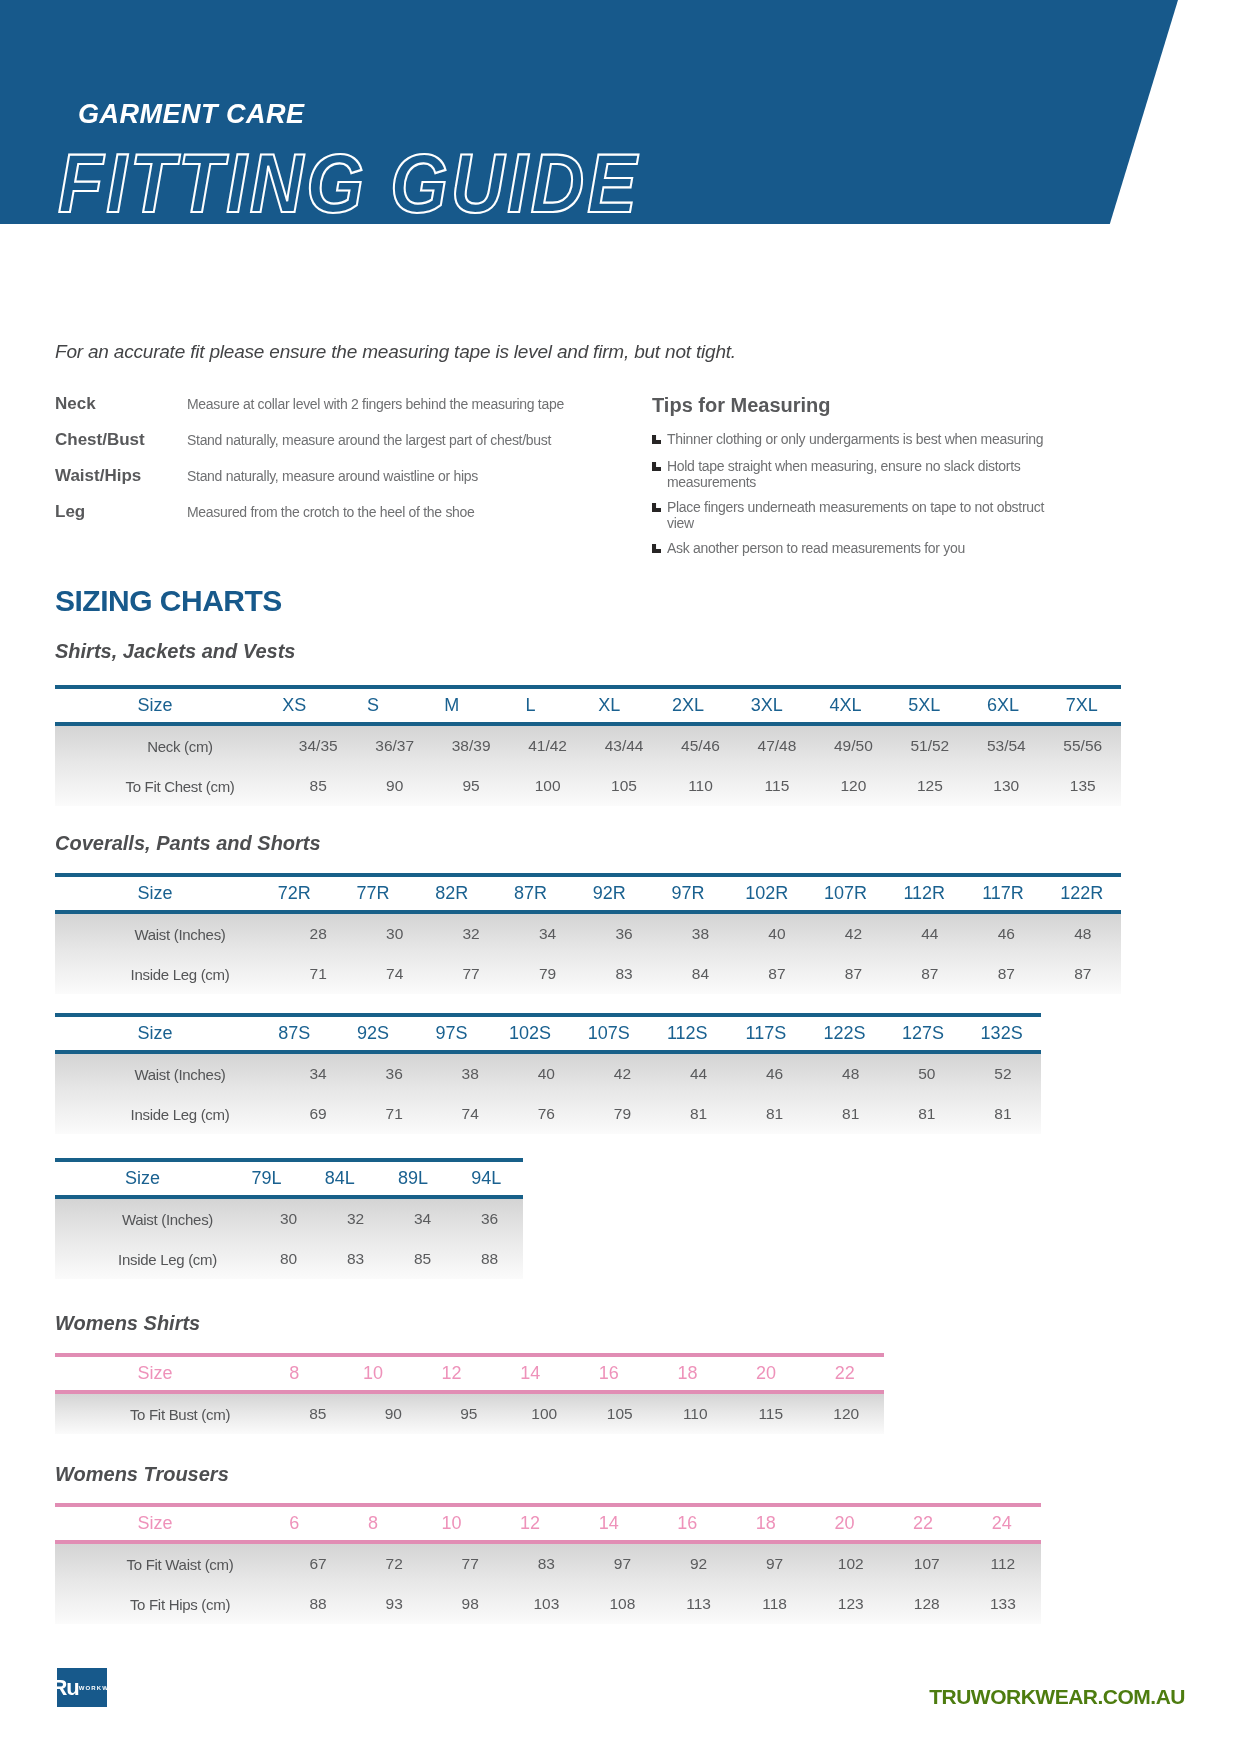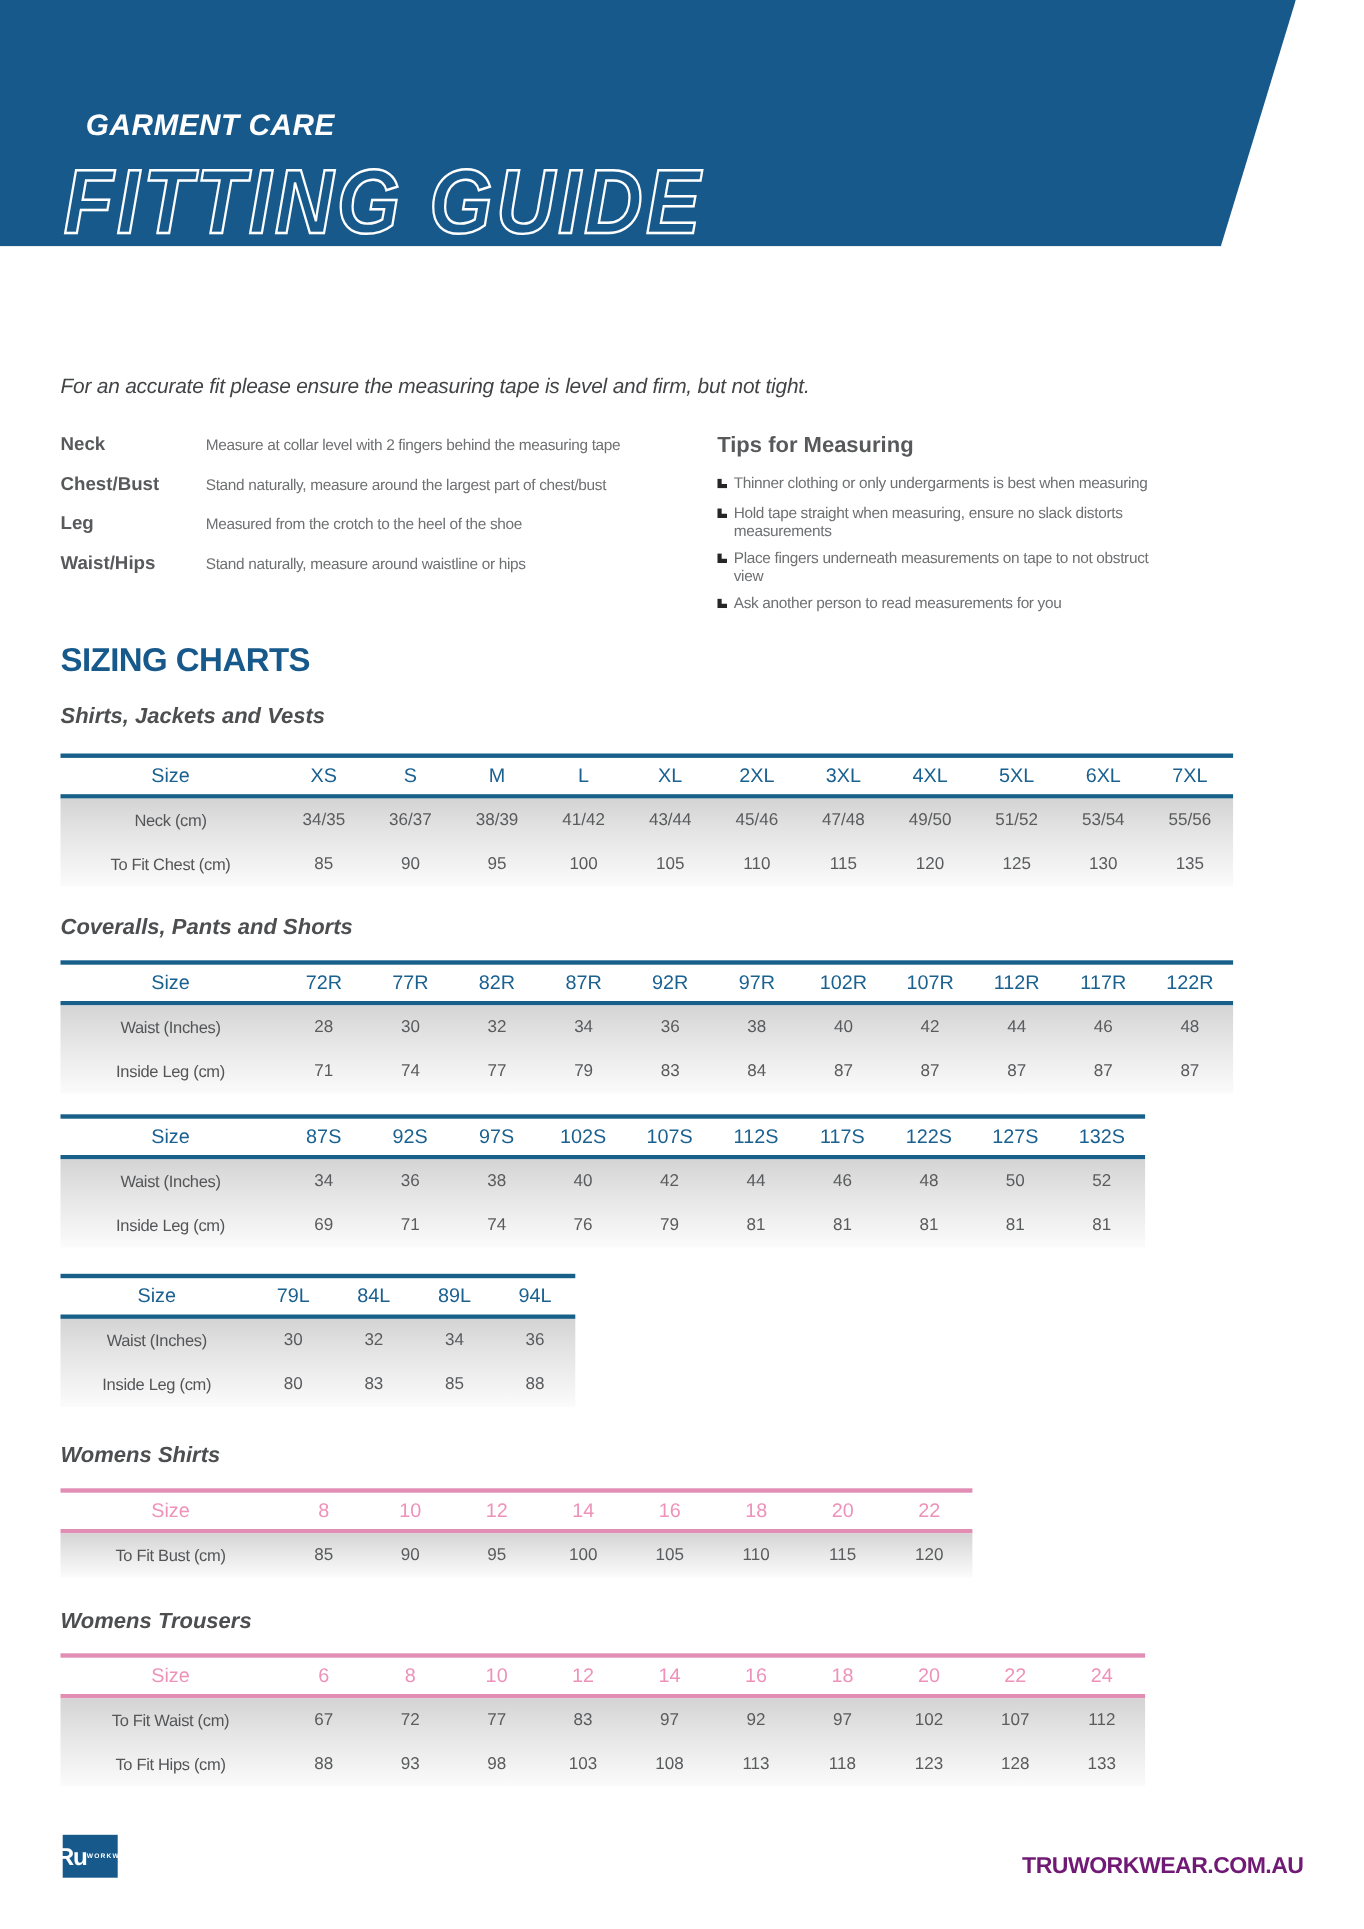--- a/index.html
+++ b/index.html
@@ -54,40 +54,40 @@
   }
   .theading {
     position:absolute; left:55px;
     font-size:20px; font-weight:bold; font-style:italic; color:#4d4e50;
   }
 
   .stable { position:absolute; left:55px; }
   .trow { display:flex; align-items:center; }
   .trow.thead { height:41px; border-top:4px solid #186089; border-bottom:4px solid #186089; background:#ffffff; }
   .trow.thead.pink { border-top-color:#e18db4; border-bottom-color:#e18db4; }
-  .tbody { background:linear-gradient(180deg,#d4d4d4 0%,#e7e7e7 45%,#fbfbfb 100%); }
+  .tbody { background:linear-gradient(180deg,#d4d4d4 0%,#e7e7e7 45%,#fbfbfb 100%);padding-left:25px; }
   .tbody .trow { height:40px; }
   .lcell { width:var(--lw,200px); flex:0 0 auto; text-align:center; }
   .cell  { flex:1 1 0; text-align:center; }
   .hcell, .hcell-label { font-size:18px; font-weight:normal; color:#1a6190; }
   .pink .hcell, .pink .hcell-label { color:#ee92ba; }
   .rlabel { font-size:15px; color:#545557; letter-spacing:-0.3px; }
   .vcell  { font-size:15.5px; color:#5a5b5d; }
 
   
   .logo {
     position:absolute; left:57px; top:1668px; width:50px; height:39px;
     background:#17598b; display:flex; flex-direction:row;
     align-items:center; justify-content:center;
   }
   .logo-tru { color:#ffffff; font-weight:bold; font-size:22px; line-height:20px; letter-spacing:-1px; }
   .logo-sub { color:#ffffff; font-weight:bold; font-size:6px; letter-spacing:1.1px; line-height:8px; }
   .website {
     position:absolute; right:55px; top:1685px;
-    font-size:21px; font-weight:bold; color:#701a75; letter-spacing:-0.5px;
+    font-size:21px; font-weight:bold; color:#4d7c0f; letter-spacing:-0.5px;
   }
 </style>
 </head>
 <body>
 
 <header class="banner">
   <div class="banner-kicker">GARMENT CARE</div>
   <div class="banner-title">FITTING GUIDE</div>
 </header>
 
@@ -96,26 +96,26 @@
 <div class="measure-list">
   <div class="mrow">
     <span class="mlabel">Neck</span>
     <span class="mdesc">Measure at collar level with 2 fingers behind the measuring tape</span>
   </div>
   <div class="mrow">
     <span class="mlabel">Chest/Bust</span>
     <span class="mdesc">Stand naturally, measure around the largest part of chest/bust</span>
   </div>
   <div class="mrow">
+    <span class="mlabel">Waist/Hips</span>
+    <span class="mdesc">Stand naturally, measure around waistline or hips</span>
+  </div>
+  <div class="mrow">
     <span class="mlabel">Leg</span>
     <span class="mdesc">Measured from the crotch to the heel of the shoe</span>
-  </div>
-  <div class="mrow">
-    <span class="mlabel">Waist/Hips</span>
-    <span class="mdesc">Stand naturally, measure around waistline or hips</span>
   </div>
 </div>
 
 <div class="tips">
   <div class="tips-title">Tips for Measuring</div>
   <div class="tip-row">
     <span class="bullet"></span>
     <span class="tip-text">Thinner clothing or only undergarments is best when measuring</span>
   </div>
   <div class="tip-row">

